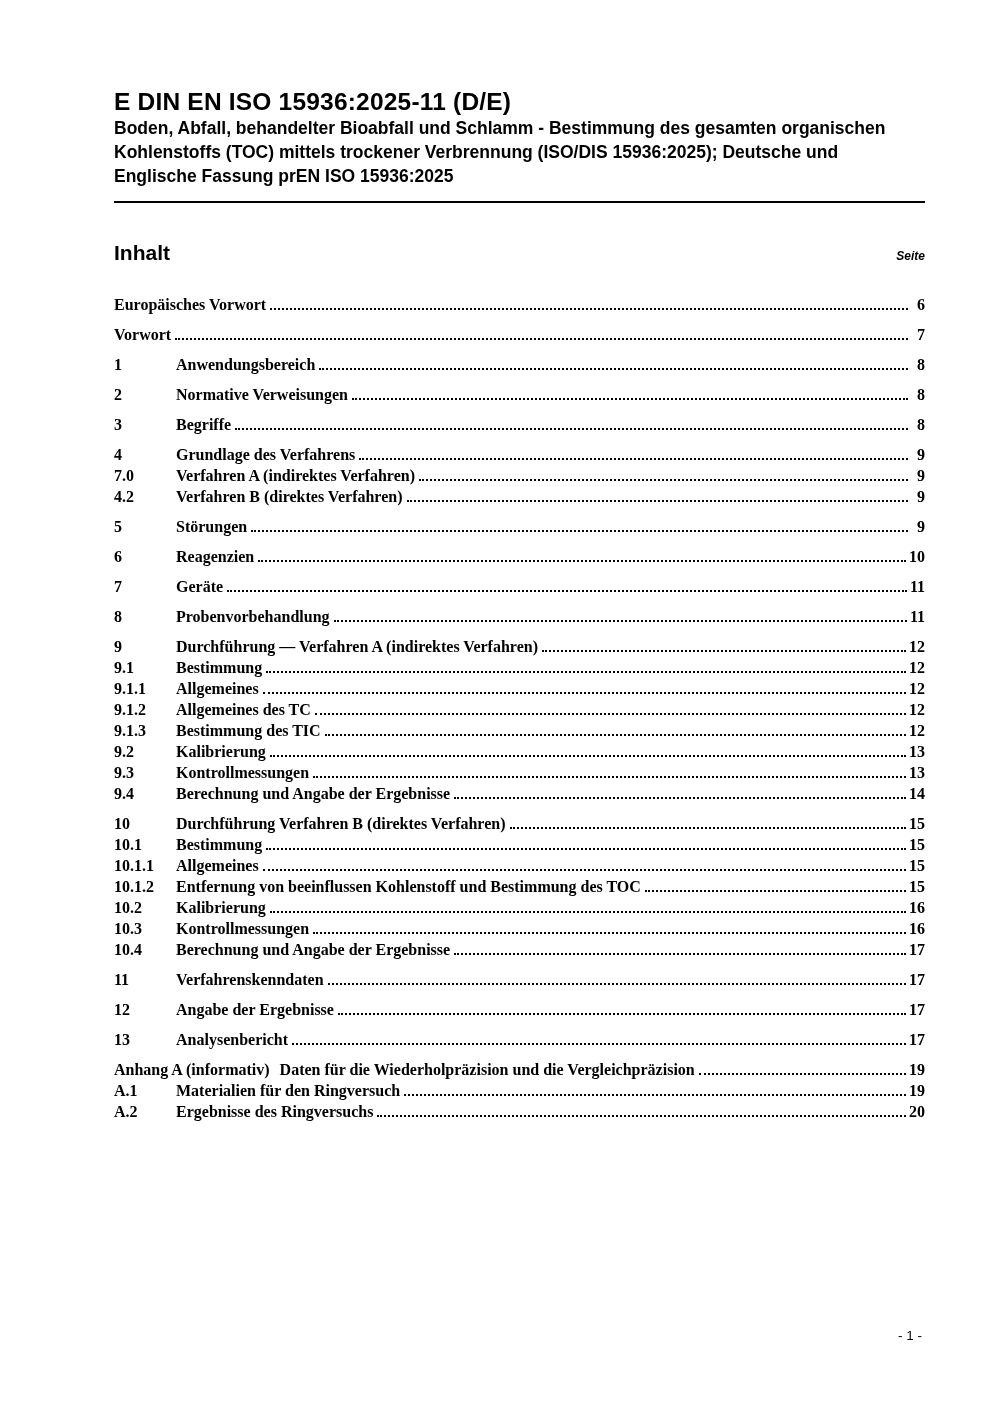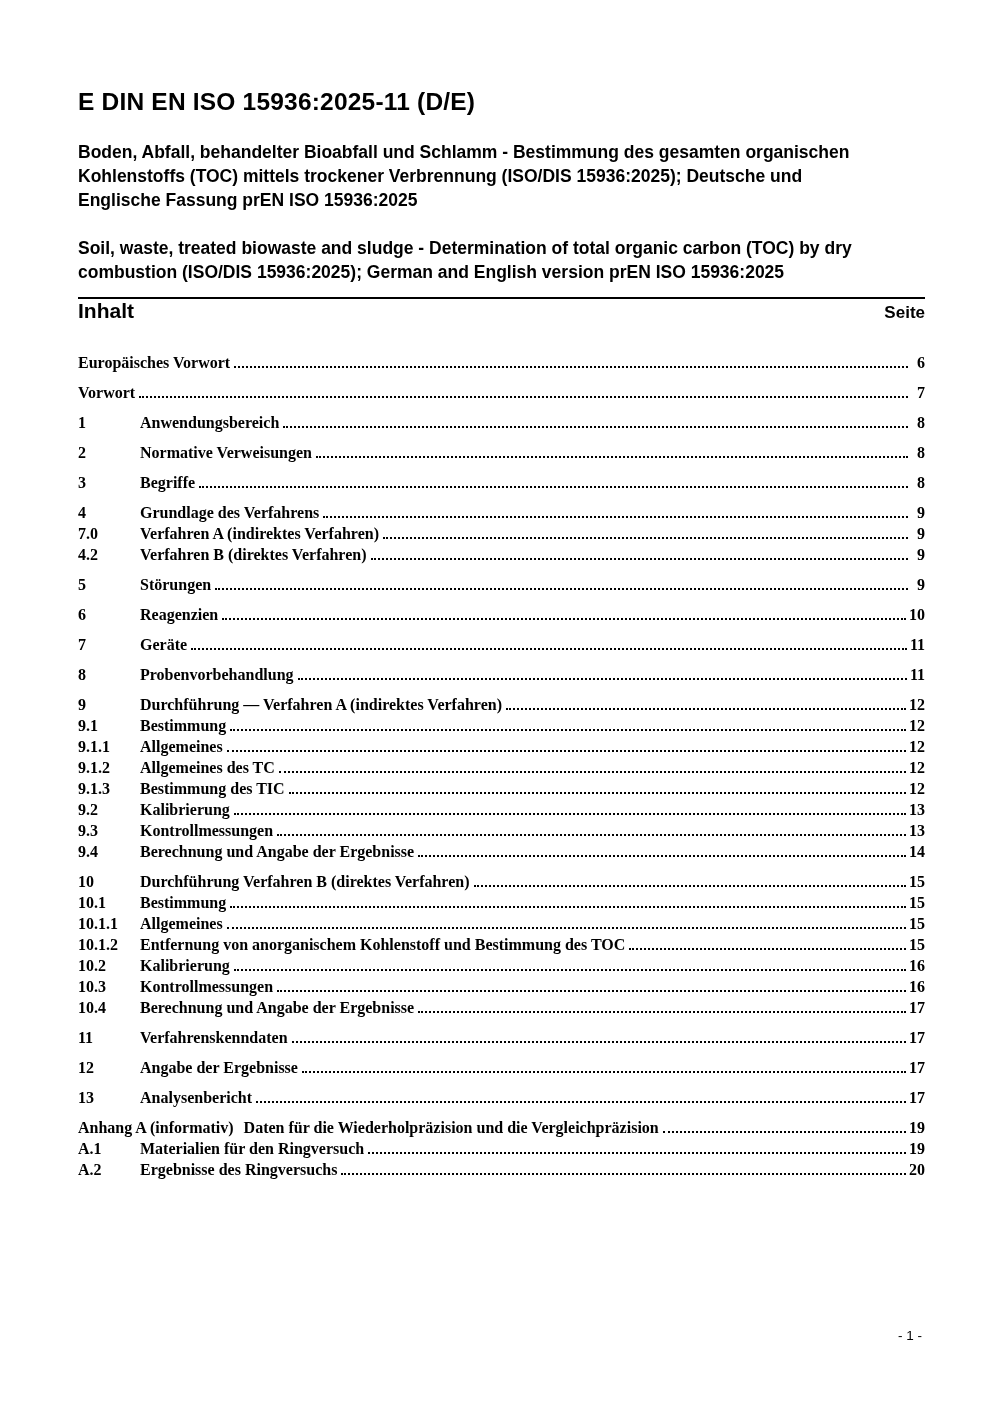--- a/index.html
+++ b/index.html
@@ -8,58 +8,60 @@
     width: 992px;
     height: 1403px;
     position: relative;
     font-family: "Liberation Sans", sans-serif;
     color: #000;
     overflow: hidden;
   }
   .page {
     width: 100%;
     height: 100%;
-    padding: 88px 67px 0 78px;
+    padding: 88px 67px 0 114px;
     position: relative;
   }
   .doc-number {
     font-size: 24.5px;
     font-weight: bold;
     letter-spacing: 0.2px;
   }
   .release-date {
     font-size: 14px;
     margin-top: 5px;
   }
   .doc-title {
     font-size: 17.5px;
     font-weight: bold;
     line-height: 24px;
     max-width: 800px;
   }
-  .doc-title-de { margin-top: 24px; }
+  .doc-title-de { }
   .doc-title-en { margin-top: 24px; }
   .title-rule {
     border: none;
     border-top: 2px solid #000;
     margin-top: 13px;
     width: 100%;
   }
   .toc-header {
+    margin-top: 38px;
     display: flex;
     justify-content: space-between;
     align-items: baseline;
   }
   .toc-heading {
     font-size: 21px;
     font-weight: bold;
   }
   .toc-page-col-label {
-    font-size: 17px;
-    font-weight: bold;
+    font-size: 12px;
+    font-weight: bold;
+    font-style: italic;
   }
   .toc {
     margin-top: 29px;
     font-family: "Liberation Serif", "DejaVu Serif", serif;
     font-weight: bold;
     font-size: 16px;
   }
   .toc-group { margin-bottom: 9px; }
   .toc-row {
     display: flex;
@@ -98,21 +100,20 @@
   }
 </style>
 </head>
 <body>
 
 <div class="page">
 
   <div class="doc-number">E DIN EN ISO 15936:2025-11 (D/E)</div>
 
   <div class="doc-title doc-title-de">Boden, Abfall, behandelter Bioabfall und Schlamm - Bestimmung des gesamten organischen Kohlenstoffs (TOC) mittels trockener Verbrennung (ISO/DIS 15936:2025); Deutsche und Englische Fassung prEN ISO 15936:2025</div>
-  <div class="doc-title doc-title-en">Soil, waste, treated biowaste and sludge - Determination of total organic carbon (TOC) by dry combustion (ISO/DIS 15936:2025); German and English version prEN ISO 15936:2025</div>
 
   <hr class="title-rule">
 
   <div class="toc-header">
     <span class="toc-heading">Inhalt</span>
     <span class="toc-page-col-label">Seite</span>
   </div>
 
   <div class="toc" id="toc">
       <div class="toc-group">
@@ -269,21 +270,21 @@
           <span class="toc-page">15</span>
         </div>
         <div class="toc-row">
           <span class="toc-num">10.1.1</span>
           <span class="toc-title">Allgemeines</span>
           <span class="toc-leader"></span>
           <span class="toc-page">15</span>
         </div>
         <div class="toc-row">
           <span class="toc-num">10.1.2</span>
-          <span class="toc-title">Entfernung von anorganischem Kohlenstoff und Bestimmung des TOC</span>
+          <span class="toc-title">Entfernung von beeinflussen Kohlenstoff und Bestimmung des TOC</span>
           <span class="toc-leader"></span>
           <span class="toc-page">15</span>
         </div>
         <div class="toc-row">
           <span class="toc-num">10.2</span>
           <span class="toc-title">Kalibrierung</span>
           <span class="toc-leader"></span>
           <span class="toc-page">16</span>
         </div>
         <div class="toc-row">

